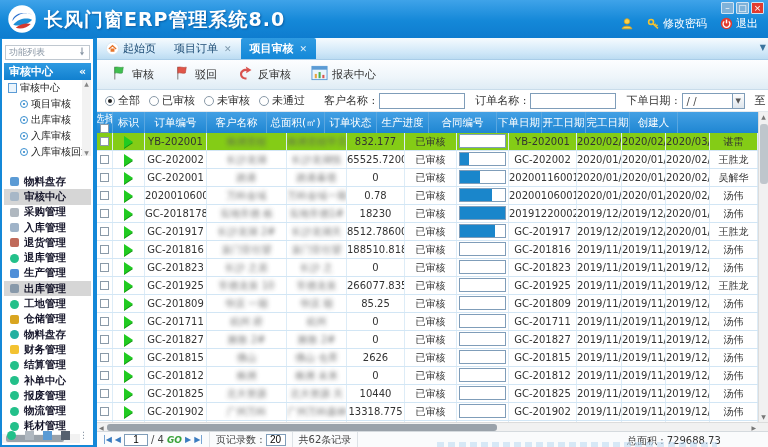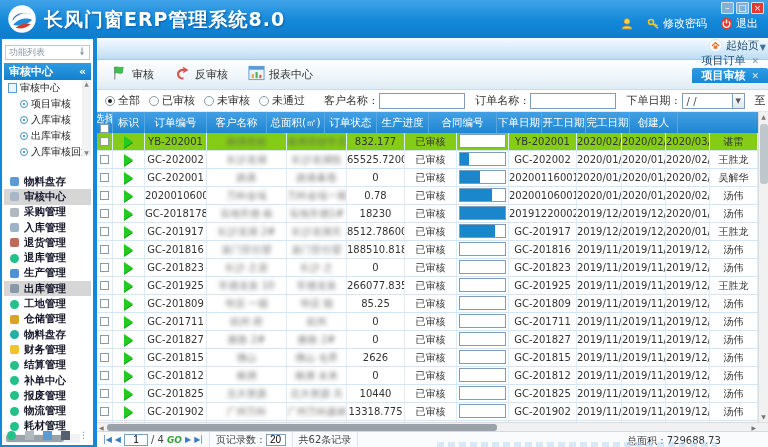--- a/index.html
+++ b/index.html
@@ -44,21 +44,21 @@
   .mico { width:9px; height:9px; display:inline-block; flex:none; border-radius:2px; }
   .modicons { position:absolute; left:2px; bottom:3px; width:87px; height:13px; display:flex; align-items:center;
     justify-content:center; gap:9px; }
   .modicons span { width:9px; height:9px; display:inline-block; }
 
   .vsep { position:absolute; left:95px; top:38px; width:2px; height:409px; background:#1488d8; }
 
   
   .main { position:absolute; left:97px; top:38px; width:671px; height:409px; background:#fff; overflow:hidden; }
 
-  .tabbar { position:relative; height:22px; background:linear-gradient(#f6fbfe,#cfe7f8 70%,#bcdcf2); border-bottom:1px solid #a9cde8; display:flex; align-items:flex-end;flex-direction:column; }
+  .tabbar { position:relative; height:22px; background:linear-gradient(#f6fbfe,#cfe7f8 70%,#bcdcf2); border-bottom:1px solid #a9cde8; display:flex; align-items:flex-end; }
   .tab { height:21px; display:flex; align-items:center; gap:4px; padding:0 9px; font-size:11px; color:#1a4a73; cursor:pointer; }
   .tab .x { color:#7d97ab; font-size:9px; margin-left:2px; }
   .tab.active { background:linear-gradient(#2f9be2,#1488d8); color:#fff; font-weight:bold; border-radius:2px 2px 0 0; }
   .tab.active .x { color:#dceefa; }
   .tabmore { position:absolute; right:2px; top:5px; color:#3a749e; font-size:8px; cursor:pointer; }
 
   .toolbar { height:30px; background:linear-gradient(#fdfeff,#eef5fa 60%,#dfecf5); border-bottom:1px solid #c9dcea;
     display:flex; align-items:center; padding-left:8px; gap:4px; }
   .tbtn { display:flex; align-items:center; gap:4px; padding:3px 9px 3px 5px; cursor:pointer; border:1px solid transparent; border-radius:2px; }
   .tbtn svg { width:17px; height:16px; }
@@ -174,25 +174,25 @@
         <span class="ticon"></span>
         <span>审核中心</span>
       </div>
       <div id="tree-children">
           <div class="tnode">
             <span class="tdot"></span>
             <span>项目审核</span>
           </div>
           <div class="tnode">
             <span class="tdot"></span>
-            <span>入库审核</span>
+            <span>出库审核</span>
           </div>
           <div class="tnode">
             <span class="tdot"></span>
-            <span>出库审核</span>
+            <span>入库审核</span>
           </div>
           <div class="tnode">
             <span class="tdot"></span>
             <span>入库审核回退</span>
           </div>
         </div>
       <div class="treescroll-v">
           <span>▲</span>
           <span>▼</span>
         </div>
@@ -302,20 +302,27 @@
       <span class="tabmore">▼</span>
     </div>
 
     <div class="toolbar" id="toolbar">
         <div class="tbtn">
           <span><svg viewBox="0 0 18 16">
               <path d="M4 1.5 v13.5" stroke="#8a8a8a" stroke-width="1.2"></path>
               <path d="M4 2 C7 .8 9.5 3 13 1.8 L12 8 C9 9.2 6.5 7 4 8.2 Z" fill="#3fbf4f" stroke="#2e8f3a" stroke-width=".6"></path>
             </svg></span>
           <span>审核</span>
+        </div>
+        <div class="tbtn">
+          <span><svg viewBox="0 0 18 16">
+              <path d="M4 1.5 v13.5" stroke="#8a8a8a" stroke-width="1.2"></path>
+              <path d="M4 2 C7 .8 9.5 3 13 1.8 L12 8 C9 9.2 6.5 7 4 8.2 Z" fill="#e05548" stroke="#b03a2e" stroke-width=".6"></path>
+            </svg></span>
+          <span>驳回</span>
         </div>
         <div class="tbtn">
           <span><svg viewBox="0 0 16 16">
               <path d="M2.5 9 C2.5 5.5 6 3.5 9 3.8 L8.2 1.5 L14 5 L8.6 8.2 L9 5.9 C6.5 5.7 4.6 7 4.6 9.2 C4.6 11.5 6.8 12.6 9 12.6 L9 14.5 C5 14.5 2.5 12.3 2.5 9 Z" fill="#d9534f"></path>
             </svg></span>
           <span>反审核</span>
         </div>
         <div class="tbtn">
           <span><svg viewBox="0 0 18 16">
               <rect x="1" y="1" width="16" height="14" fill="#eaf4fb" stroke="#5b9bd5"></rect>

